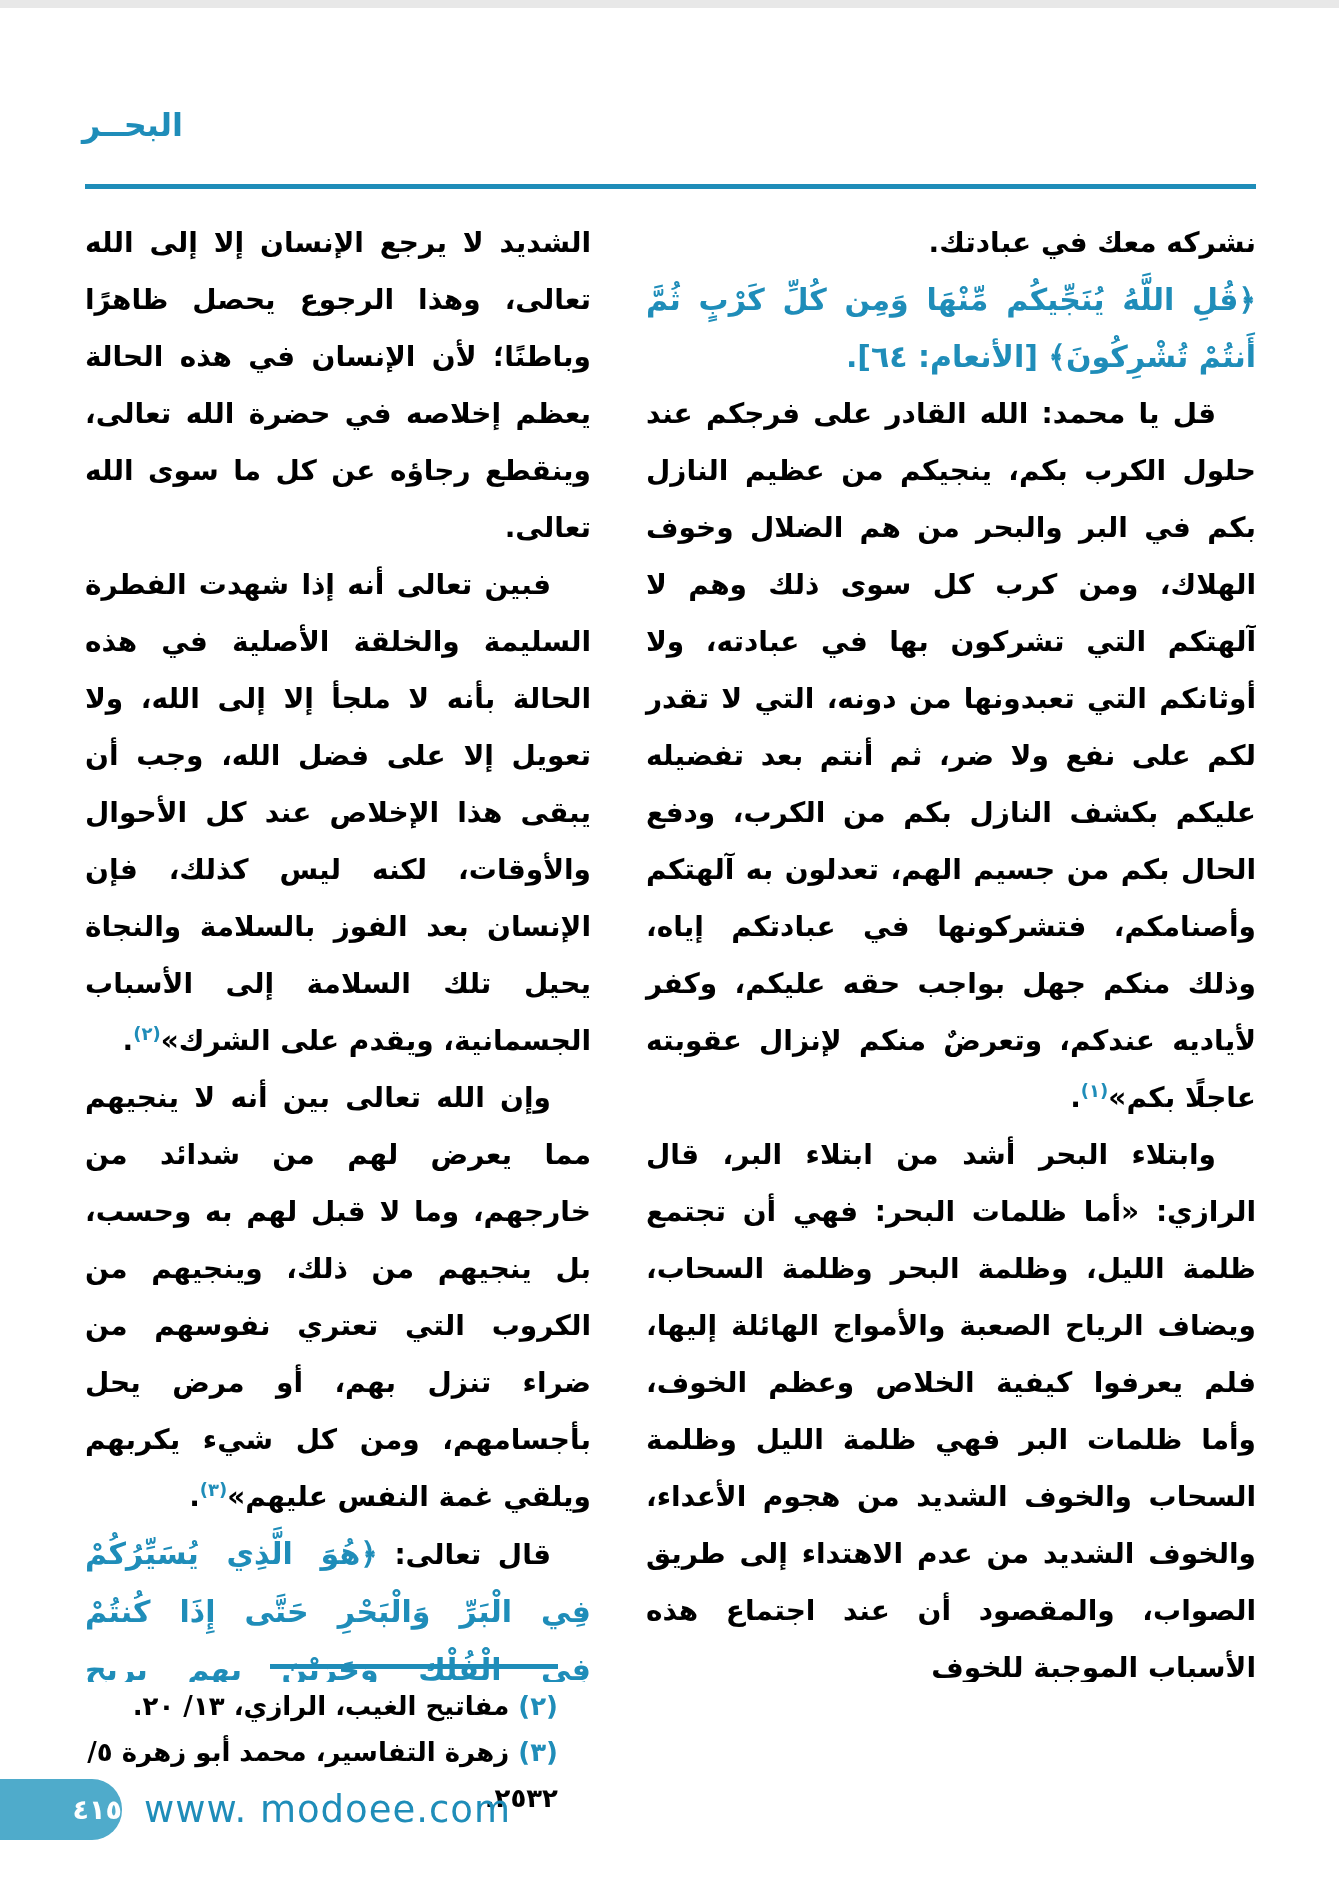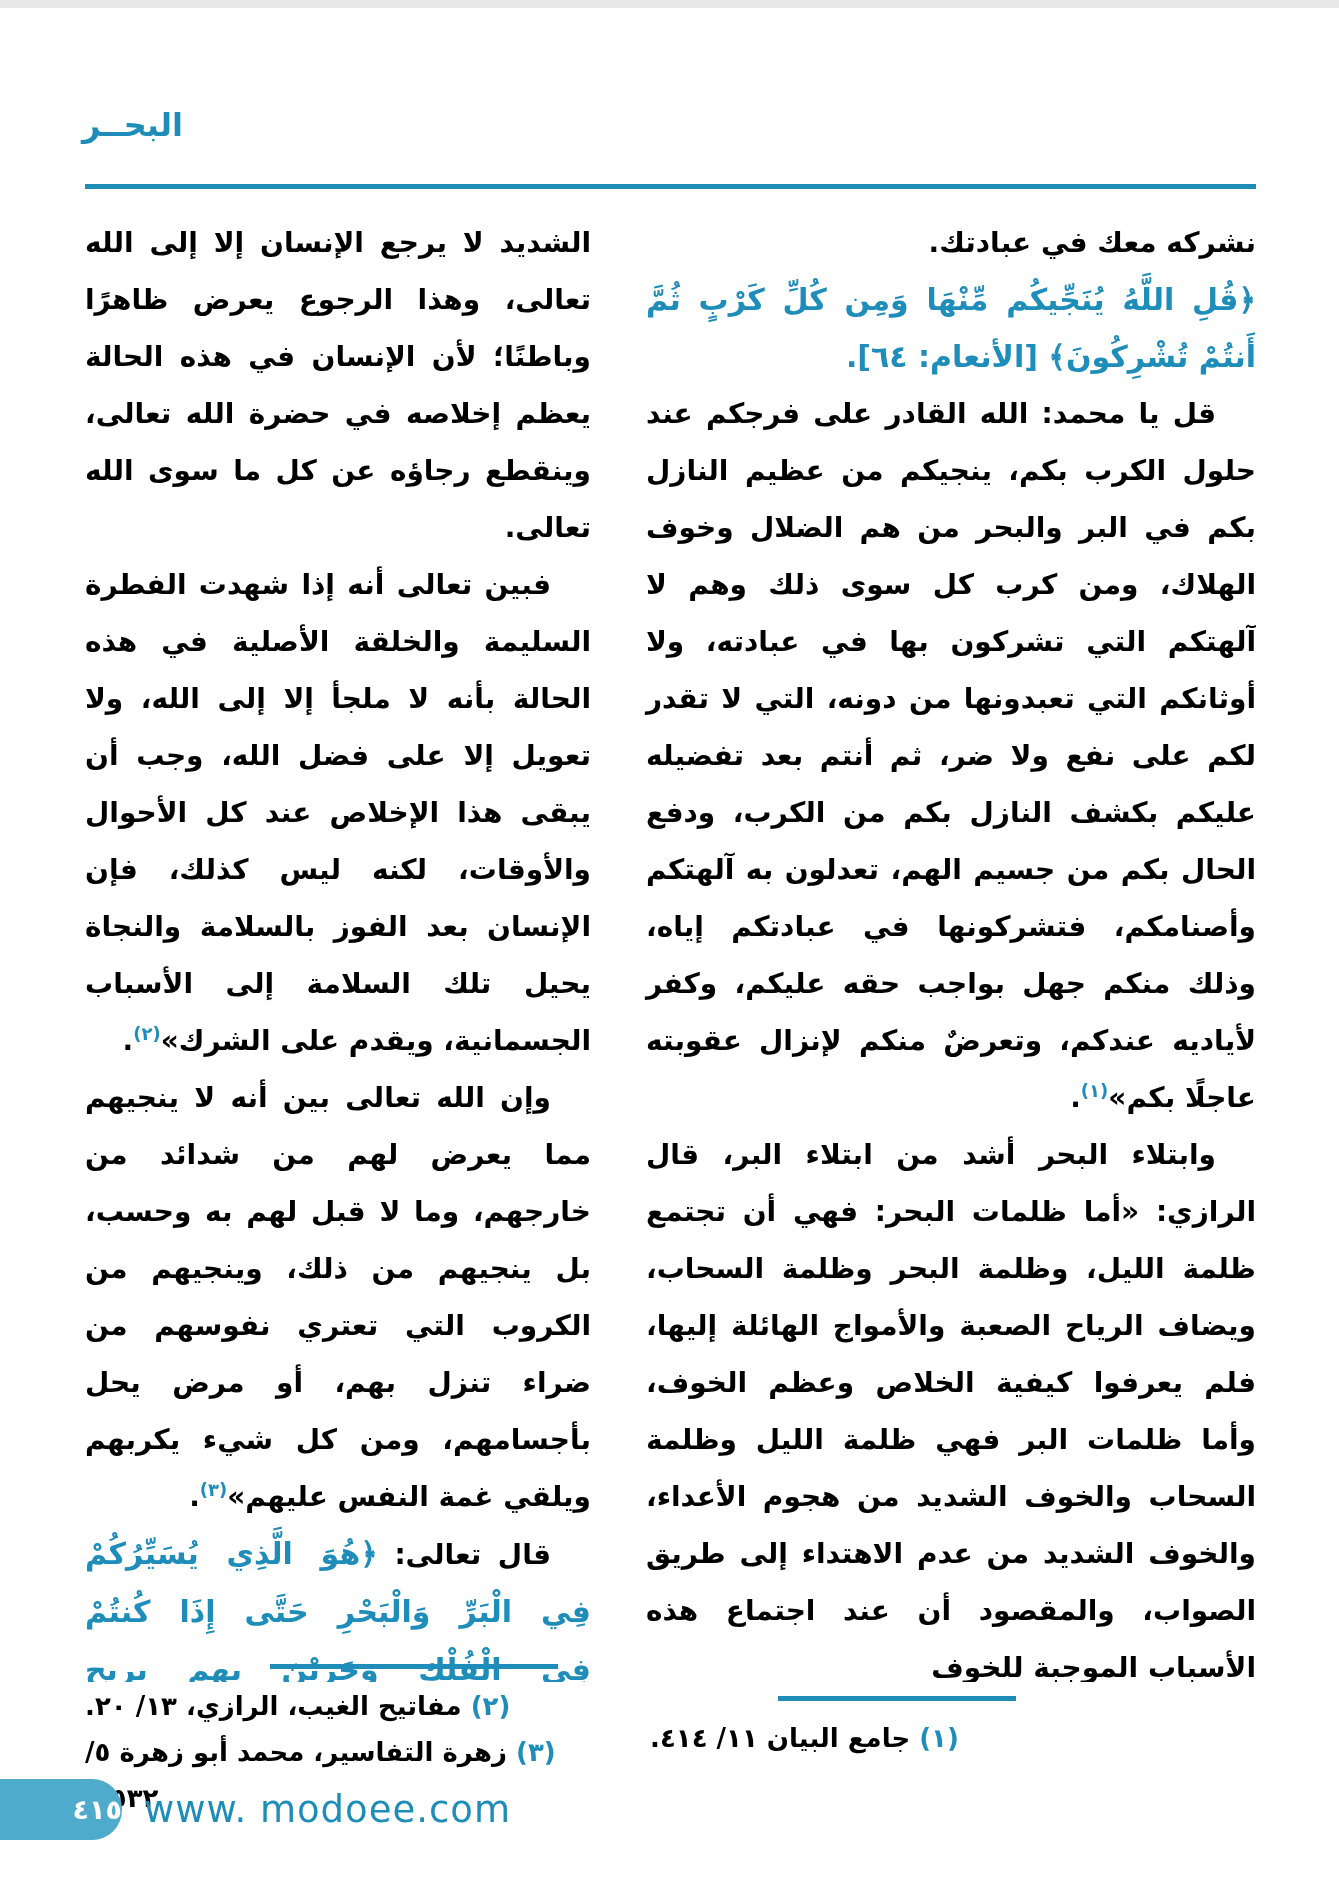--- a/index.html
+++ b/index.html
@@ -73,21 +73,21 @@
   .fn-sup{
     color:var(--accent);
     font-size:18px;
     vertical-align:super;
     line-height:0;
   }
   
   .footnotes{
     position:absolute;
     direction:rtl;
-    text-align:left;
+    text-align:right;
     font-size:26px;
     font-weight:bold;
     color:var(--ink);
     line-height:46px;
   }
   .footnotes .fn-rule{
     height:5px;
     background:var(--accent);
     margin-bottom:14px;
   }
@@ -128,32 +128,28 @@
   <main class="columns">
 
     <section class="col col-right">
       <p>نشركه معك في عبادتك.</p>
       <p class="verse"><span>﴿قُلِ اللَّهُ يُنَجِّيكُم مِّنْهَا وَمِن كُلِّ كَرْبٍ ثُمَّ أَنتُمْ تُشْرِكُونَ﴾</span> <span class="verse-ref">[الأنعام: ٦٤].</span></p>
       <p class="indent"><span>قل يا محمد: الله القادر على فرجكم عند حلول الكرب بكم، ينجيكم من عظيم النازل بكم في البر والبحر من هم الضلال وخوف الهلاك، ومن كرب كل سوى ذلك وهم لا آلهتكم التي تشركون بها في عبادته، ولا أوثانكم التي تعبدونها من دونه، التي لا تقدر لكم على نفع ولا ضر، ثم أنتم بعد تفضيله عليكم بكشف النازل بكم من الكرب، ودفع الحال بكم من جسيم الهم، تعدلون به آلهتكم وأصنامكم، فتشركونها في عبادتكم إياه، وذلك منكم جهل بواجب حقه عليكم، وكفر لأياديه عندكم، وتعرضٌ منكم لإنزال عقوبته عاجلًا بكم»</span><sup class="fn-sup">(١)</sup><span>.</span></p>
       <p class="indent">وابتلاء البحر أشد من ابتلاء البر، قال الرازي: «أما ظلمات البحر: فهي أن تجتمع ظلمة الليل، وظلمة البحر وظلمة السحاب، ويضاف الرياح الصعبة والأمواج الهائلة إليها، فلم يعرفوا كيفية الخلاص وعظم الخوف، وأما ظلمات البر فهي ظلمة الليل وظلمة السحاب والخوف الشديد من هجوم الأعداء، والخوف الشديد من عدم الاهتداء إلى طريق الصواب، والمقصود أن عند اجتماع هذه الأسباب الموجبة للخوف</p>
     </section>
 
     <section class="col col-left">
-      <p>الشديد لا يرجع الإنسان إلا إلى الله تعالى، وهذا الرجوع يعرض ظاهرًا وباطنًا؛ لأن الإنسان في هذه الحالة يعظم إخلاصه في حضرة الله تعالى، وينقطع رجاؤه عن كل ما سوى الله تعالى.</p>
+      <p>الشديد لا يرجع الإنسان إلا إلى الله تعالى، وهذا الرجوع يحصل ظاهرًا وباطنًا؛ لأن الإنسان في هذه الحالة يعظم إخلاصه في حضرة الله تعالى، وينقطع رجاؤه عن كل ما سوى الله تعالى.</p>
       <p class="indent"><span>فبين تعالى أنه إذا شهدت الفطرة السليمة والخلقة الأصلية في هذه الحالة بأنه لا ملجأ إلا إلى الله، ولا تعويل إلا على فضل الله، وجب أن يبقى هذا الإخلاص عند كل الأحوال والأوقات، لكنه ليس كذلك، فإن الإنسان بعد الفوز بالسلامة والنجاة يحيل تلك السلامة إلى الأسباب الجسمانية، ويقدم على الشرك»</span><sup class="fn-sup">(٢)</sup><span>.</span></p>
       <p class="indent"><span>وإن الله تعالى بين أنه لا ينجيهم مما يعرض لهم من شدائد من خارجهم، وما لا قبل لهم به وحسب، بل ينجيهم من ذلك، وينجيهم من الكروب التي تعتري نفوسهم من ضراء تنزل بهم، أو مرض يحل بأجسامهم، ومن كل شيء يكربهم ويلقي غمة النفس عليهم»</span><sup class="fn-sup">(٣)</sup><span>.</span></p>
       <p class="indent"><span>قال تعالى: </span><span class="verse-inline">﴿هُوَ الَّذِي يُسَيِّرُكُمْ فِي الْبَرِّ وَالْبَحْرِ حَتَّى إِذَا كُنتُمْ فِي الْفُلْكِ وَجَرَيْنَ بِهِم بِرِيحٍ طَيِّبَةٍ وَفَرِحُوا بِهَا جَاءَتْهَا رِيحٌ عَاصِفٌ وَجَاءَهُمُ الْمَوْجُ مِن كُلِّ مَكَانٍ وَظَنُّوا أَنَّهُمْ أُحِيطَ بِهِمْ دَعَوُا اللَّهَ مُخْلِصِينَ لَهُ الدِّينَ لَئِنْ أَنجَيْتَنَا مِنْ هَذِهِ</span></p>
     </section>
 
   </main>
 
-  <div class="footnotes fn-right">
-    <div class="fn-rule"></div>
-    <div><span class="fn-marker">(١)</span> <span>جامع البيان ١١/ ٤١٤.</span></div>
-  </div>
 
   <div class="footnotes fn-left">
     <div class="fn-rule"></div>
     <div><span class="fn-marker">(٢)</span> <span>مفاتيح الغيب، الرازي، ١٣/ ٢٠.</span></div>
     <div><span class="fn-marker">(٣)</span> <span>زهرة التفاسير، محمد أبو زهرة ٥/ ٢٥٣٢.</span></div>
   </div>
 
   <div class="page-tab">
       <span>٤١٥</span>
     </div>

